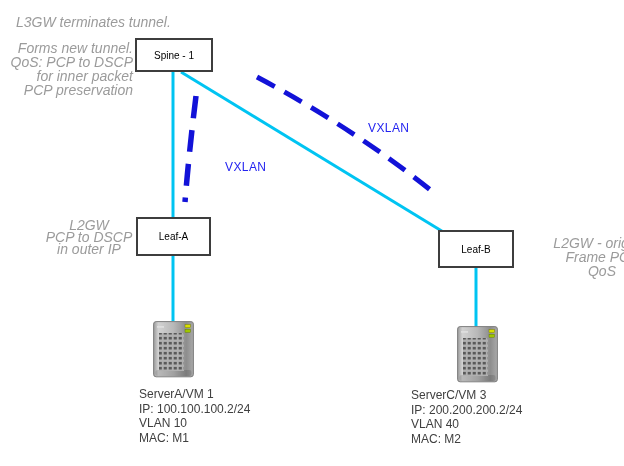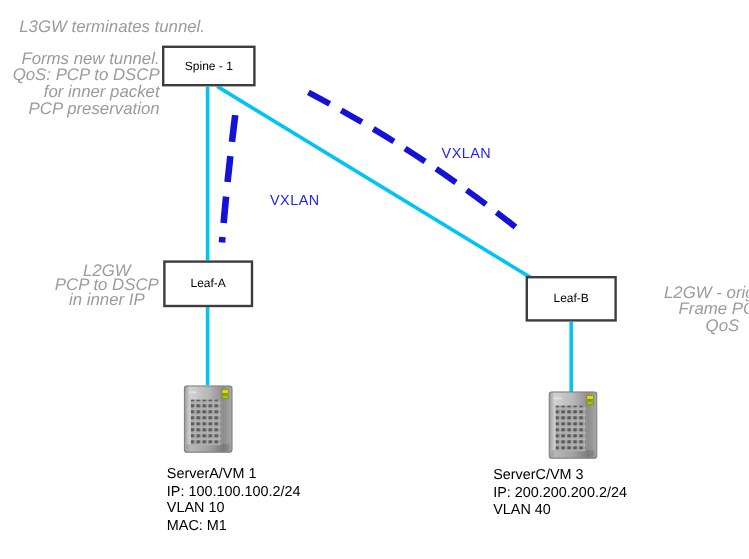--- a/index.html
+++ b/index.html
@@ -58,21 +58,21 @@
     letter-spacing: 0.4px;
     white-space: nowrap;
   }
   .vxlan-label.left  { left: 225px; top: 160px; }
   .vxlan-label.right { left: 368px; top: 121px; }
   .server-icon { position: absolute; }
   .server-icon.left  { left: 153px; top: 321px; }
   .server-icon.right { left: 457px; top: 326px; }
   .server-info {
     position: absolute;
-    color: #000000;
+    color: #404040;
     font-size: 12px;
     line-height: 14.5px;
     white-space: nowrap;
   }
   .server-info.left  { left: 139px; top: 387px; }
   .server-info.right { left: 411px; top: 388px; }
 </style>
 </head>
 <body>
 
@@ -112,21 +112,21 @@
     <span>Leaf-B</span>
   </div>
 
   <div class="note l3gw">L3GW terminates tunnel.</div>
   <div class="note spine-detail">Forms new tunnel.
 QoS: PCP to DSCP
 for inner packet
 PCP preservation</div>
   <div class="note leaf-a-note">L2GW
 PCP to DSCP
-in inner IP</div>
+in outer IP</div>
   <div class="note leaf-b-note">L2GW - original
 Frame PCP QoS</div>
 
   <div class="vxlan-label left">VXLAN</div>
   <div class="vxlan-label right">VXLAN</div>
 
   <svg class="server-icon left" width="41" height="58" viewBox="0 0 41 58">
     <rect x="0.6" y="0.6" width="39.8" height="55.2" rx="2.5" fill="url(#srvBody)" stroke="#7e7e7e" stroke-width="1"></rect>
     <rect x="2.5" y="49" width="36" height="6" rx="2" fill="#000000" opacity="0.12"></rect>
     <rect x="6" y="12" width="25" height="38" fill="url(#srvVents)"></rect>
@@ -148,15 +148,16 @@
     <div>ServerA/VM 1</div>
     <div>IP: 100.100.100.2/24</div>
     <div>VLAN 10</div>
     <div>MAC: M1</div>
   </div>
 
   <div class="server-info right">
     <div>ServerC/VM 3</div>
     <div>IP: 200.200.200.2/24</div>
     <div>VLAN 40</div>
+    <div>MAC: M2</div>
   </div>
 
 </div>
 
 </body></html>

